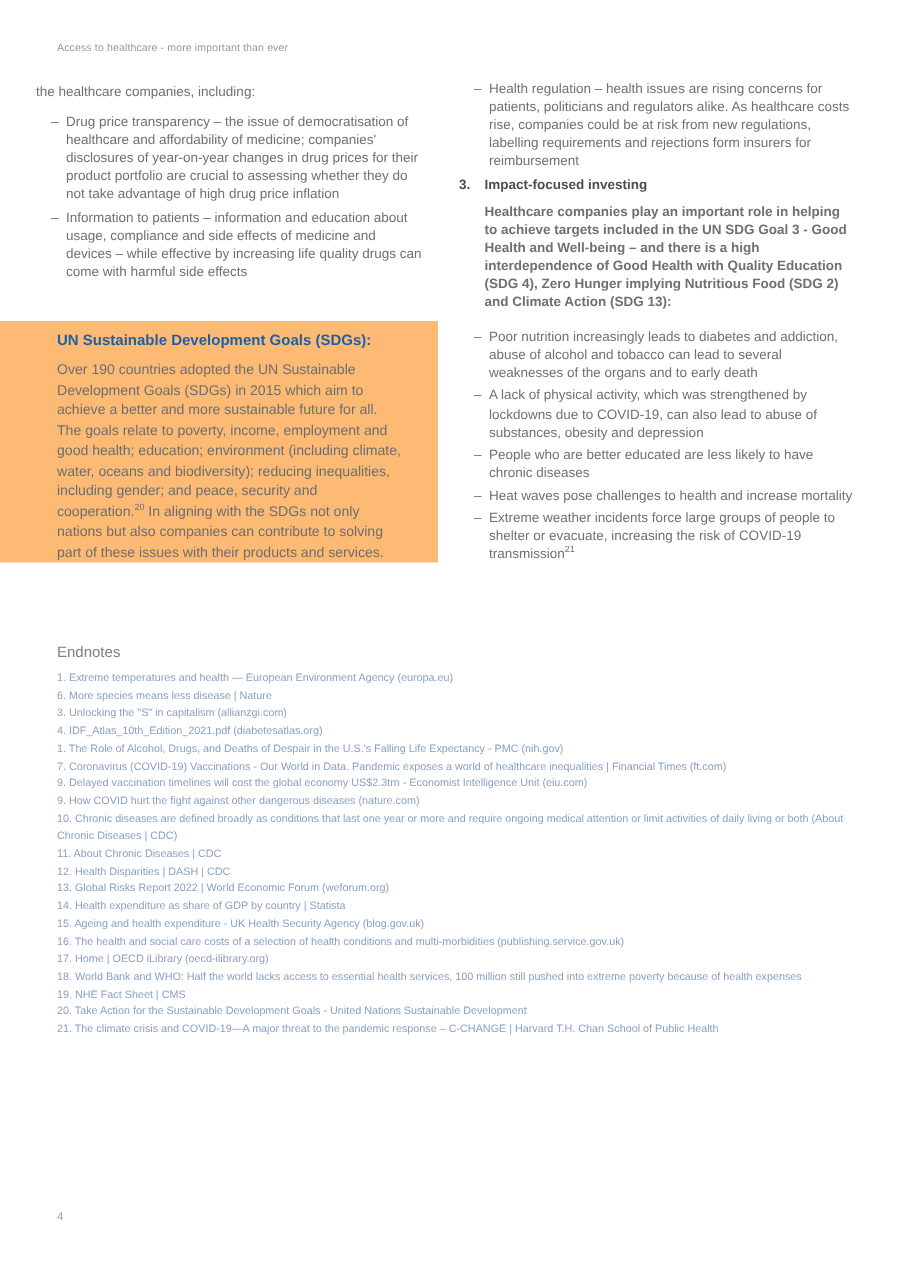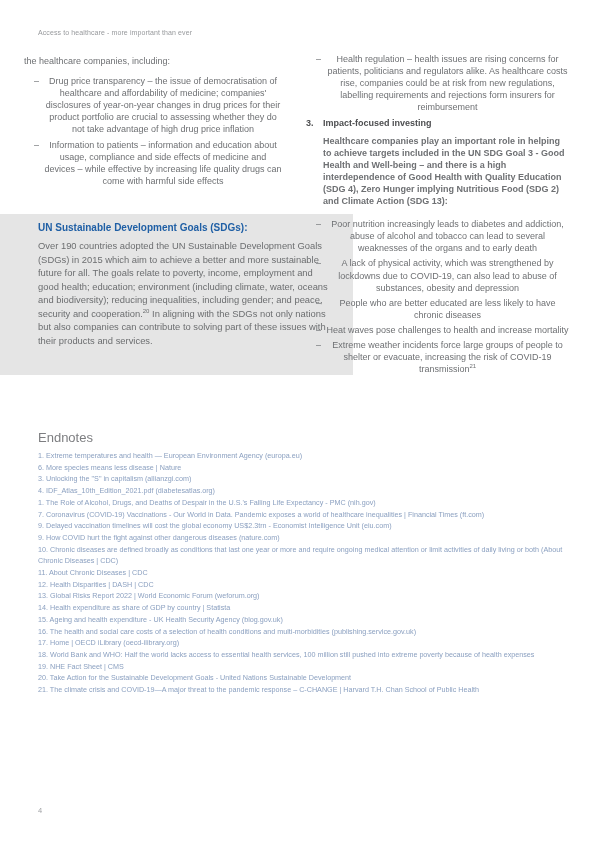--- a/index.html
+++ b/index.html
@@ -15,38 +15,38 @@
     position:absolute;left:38px;top:29px;
     font-size:7px;letter-spacing:.1px;color:#97999c;
   }
   
   .col{position:absolute;top:53px;font-size:9px;line-height:12.1px;color:#6e7073;}
   .col-left{left:24px;width:258px;}
   .col-right{left:306px;width:263px;}
   .intro{margin:2px 0 8px 0;}
   .bullet{display:flex;margin:0 0 3px 0;}
   .bullet .dash{flex:0 0 10px;margin-left:10px;}
-  .bullet .btext{flex:1;text-align:center;}
+  .bullet .btext{flex:1;}
   .section-heading{margin:4px 0 5px 0;font-weight:bold;color:#4d4e50;display:flex;}
   .section-heading .num{flex:0 0 17px;}
   .section-paragraph{margin:0 0 11px 17px;font-weight:bold;}
   
   .sdg-box{
-    position:absolute;left:0;top:214px;width:353px;height:161px;
-    background:#e5e5e5;box-sizing:border-box;
+    position:absolute;left:0;top:214px;width:292px;height:161px;
+    background:#fdba74;box-sizing:border-box;
     padding:8px 22px 0 38px;
   }
   .sdg-box h3{
     margin:0 0 6px 0;font-size:10px;font-weight:bold;color:#1f5fa5;
   }
   .sdg-box p{margin:0;font-size:9.4px;line-height:13.5px;color:#6c6e70;}
   sup{font-size:6px;line-height:0;}
   
   .endnotes{position:absolute;left:38px;top:430px;width:530px;}
-  .endnotes-title{font-size:13px;color:#7d7e81;margin-bottom:5px;}
+  .endnotes-title{font-size:10px;color:#7d7e81;margin-bottom:5px;}
   .endnote{font-size:7.2px;line-height:11.7px;color:#8ba0c0;}
   .page-number{
     position:absolute;left:38px;top:806px;
     font-size:7.5px;color:#a0a2a5;
   }
 </style>
 </head>
 <body>
 
 <div class="page">

